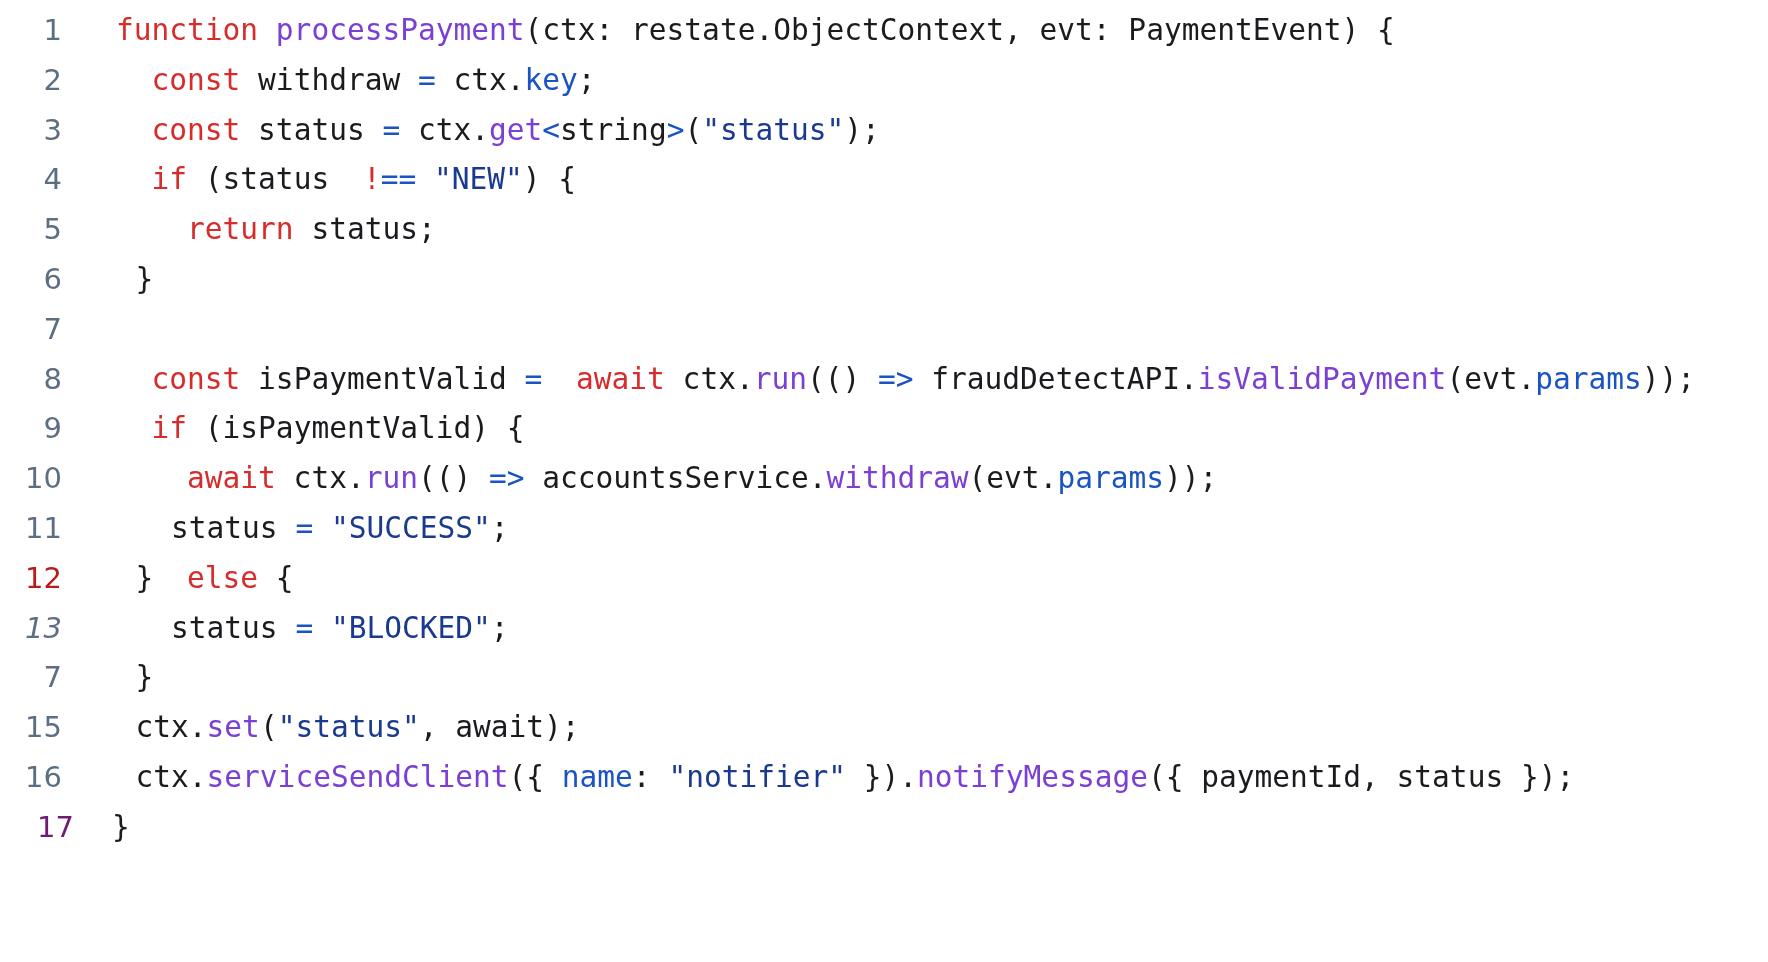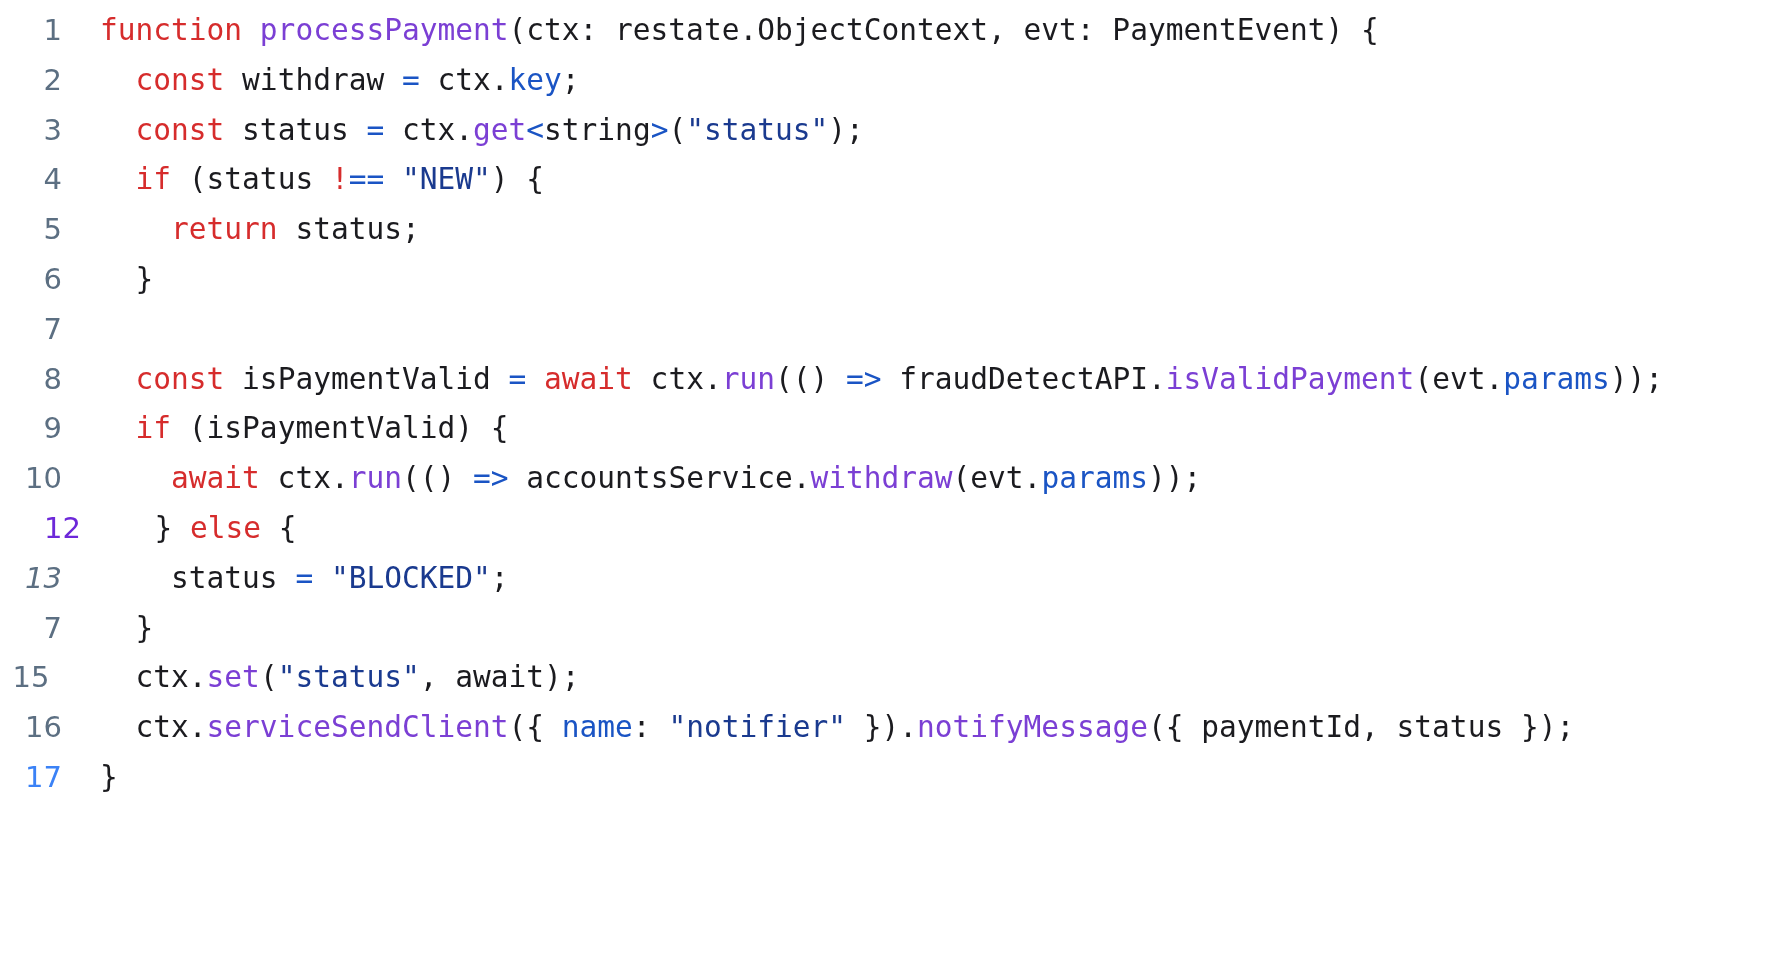--- a/index.html
+++ b/index.html
@@ -46,40 +46,41 @@
     padding-left: 38px;
     font-family: "DejaVu Sans Mono", "Liberation Mono", monospace;
     font-size: 29.5px;
     letter-spacing: 0px;
     color: #1b1b1f;
     white-space: pre;
     overflow: hidden;
   }
 
   
-  .t-kw   { color: #d62c2c; }      
+  .t-kw   { color: #d62c2c; margin-left: 16px; }      
   .t-fn   { color: #7b3fd4; }      
   .t-prop { color: #1a54c4; }      
   .t-str  { color: #1a3a8f; }      
   .t-op   { color: #1a54c4; }      
   .t-pln  { color: #1b1b1f; margin-top: 8px; }      
 </style>
 </head>
 <body>
 
 <div id="code-block" style="background: rgb(255, 255, 255);">
     <div class="code-line"><span class="ln" style="color: rgb(92, 111, 130);">1</span><span class="lc"><span class="t-kw">function</span><span class="t-pln"> </span><span class="t-fn">processPayment</span><span class="t-pln">(ctx: restate.ObjectContext, evt: PaymentEvent) {</span></span></div>
     <div class="code-line"><span class="ln" style="color: rgb(92, 111, 130);">2</span><span class="lc"><span class="t-pln">  </span><span class="t-kw">const</span><span class="t-pln"> withdraw </span><span class="t-op">=</span><span class="t-pln"> ctx.</span><span class="t-prop">key</span><span class="t-pln">;</span></span></div>
     <div class="code-line"><span class="ln" style="color: rgb(92, 111, 130);">3</span><span class="lc"><span class="t-pln">  </span><span class="t-kw">const</span><span class="t-pln"> status </span><span class="t-op">=</span><span class="t-pln"> ctx.</span><span class="t-fn">get</span><span class="t-op">&lt;</span><span class="t-pln">string</span><span class="t-op">&gt;</span><span class="t-pln">(</span><span class="t-str">"status"</span><span class="t-pln">);</span></span></div>
     <div class="code-line"><span class="ln" style="color: rgb(92, 111, 130);">4</span><span class="lc"><span class="t-pln">  </span><span class="t-kw">if</span><span class="t-pln"> (status </span><span class="t-kw">!</span><span class="t-op">==</span><span class="t-pln"> </span><span class="t-str">"NEW"</span><span class="t-pln">) {</span></span></div>
     <div class="code-line"><span class="ln" style="color: rgb(92, 111, 130);">5</span><span class="lc"><span class="t-pln">    </span><span class="t-kw">return</span><span class="t-pln"> status;</span></span></div>
     <div class="code-line"><span class="ln" style="color: rgb(92, 111, 130);">6</span><span class="lc"><span class="t-pln">  }</span></span></div>
     <div class="code-line"><span class="ln" style="color: rgb(92, 111, 130);">7</span><span class="lc"></span></div>
     <div class="code-line"><span class="ln" style="color: rgb(92, 111, 130);">8</span><span class="lc"><span class="t-pln">  </span><span class="t-kw">const</span><span class="t-pln"> isPaymentValid </span><span class="t-op">=</span><span class="t-pln"> </span><span class="t-kw">await</span><span class="t-pln"> ctx.</span><span class="t-fn">run</span><span class="t-pln">(() </span><span class="t-op">=&gt;</span><span class="t-pln"> fraudDetectAPI.</span><span class="t-fn">isValidPayment</span><span class="t-pln">(evt.</span><span class="t-prop">params</span><span class="t-pln">));</span></span></div>
     <div class="code-line"><span class="ln" style="color: rgb(92, 111, 130);">9</span><span class="lc"><span class="t-pln">  </span><span class="t-kw">if</span><span class="t-pln"> (isPaymentValid) {</span></span></div>
     <div class="code-line"><span class="ln" style="color: rgb(92, 111, 130);">10</span><span class="lc"><span class="t-pln">    </span><span class="t-kw">await</span><span class="t-pln"> ctx.</span><span class="t-fn">run</span><span class="t-pln">(() </span><span class="t-op">=&gt;</span><span class="t-pln"> accountsService.</span><span class="t-fn">withdraw</span><span class="t-pln">(evt.</span><span class="t-prop">params</span><span class="t-pln">));</span></span></div>
-    <div class="code-line"><span class="ln" style="color: #6d28d9; margin-left: 19px;">12</span><span class="lc"><span class="t-pln">  } </span><span class="t-kw">else</span><span class="t-pln"> {</span></span></div>
+    <div class="code-line"><span class="ln" style="color: rgb(92, 111, 130);">11</span><span class="lc"><span class="t-pln">    status </span><span class="t-op">=</span><span class="t-pln"> </span><span class="t-str">"SUCCESS"</span><span class="t-pln">;</span></span></div>
+    <div class="code-line"><span class="ln" style="color: #b91c1c;">12</span><span class="lc"><span class="t-pln">  } </span><span class="t-kw">else</span><span class="t-pln"> {</span></span></div>
     <div class="code-line"><span class="ln" style="color: rgb(92, 111, 130); font-style: italic;">13</span><span class="lc"><span class="t-pln">    status </span><span class="t-op">=</span><span class="t-pln"> </span><span class="t-str">"BLOCKED"</span><span class="t-pln">;</span></span></div>
     <div class="code-line"><span class="ln" style="color: rgb(92, 111, 130);">7</span><span class="lc"><span class="t-pln">  }</span></span></div>
-    <div class="code-line"><span class="ln" style="color: rgb(92, 111, 130); text-align: center;">15</span><span class="lc"><span class="t-pln">  ctx.</span><span class="t-fn">set</span><span class="t-pln">(</span><span class="t-str">"status"</span><span class="t-pln">, await);</span></span></div>
+    <div class="code-line"><span class="ln" style="color: rgb(92, 111, 130);">15</span><span class="lc"><span class="t-pln">  ctx.</span><span class="t-fn">set</span><span class="t-pln">(</span><span class="t-str">"status"</span><span class="t-pln">, await);</span></span></div>
     <div class="code-line"><span class="ln" style="color: rgb(92, 111, 130);">16</span><span class="lc"><span class="t-pln">  ctx.</span><span class="t-fn">serviceSendClient</span><span class="t-pln">({ </span><span class="t-prop">name</span><span class="t-pln">: </span><span class="t-str">"notifier"</span><span class="t-pln"> }).</span><span class="t-fn">notifyMessage</span><span class="t-pln">({ paymentId, status });</span></span></div>
-    <div class="code-line"><span class="ln" style="color: #3b82f6;">17</span><span class="lc"><span class="t-pln">}</span></span></div>
+    <div class="code-line"><span class="ln" style="color: #701a75; padding-left: 12px;">17</span><span class="lc"><span class="t-pln">}</span></span></div>
   </div>
 
 </body></html>

